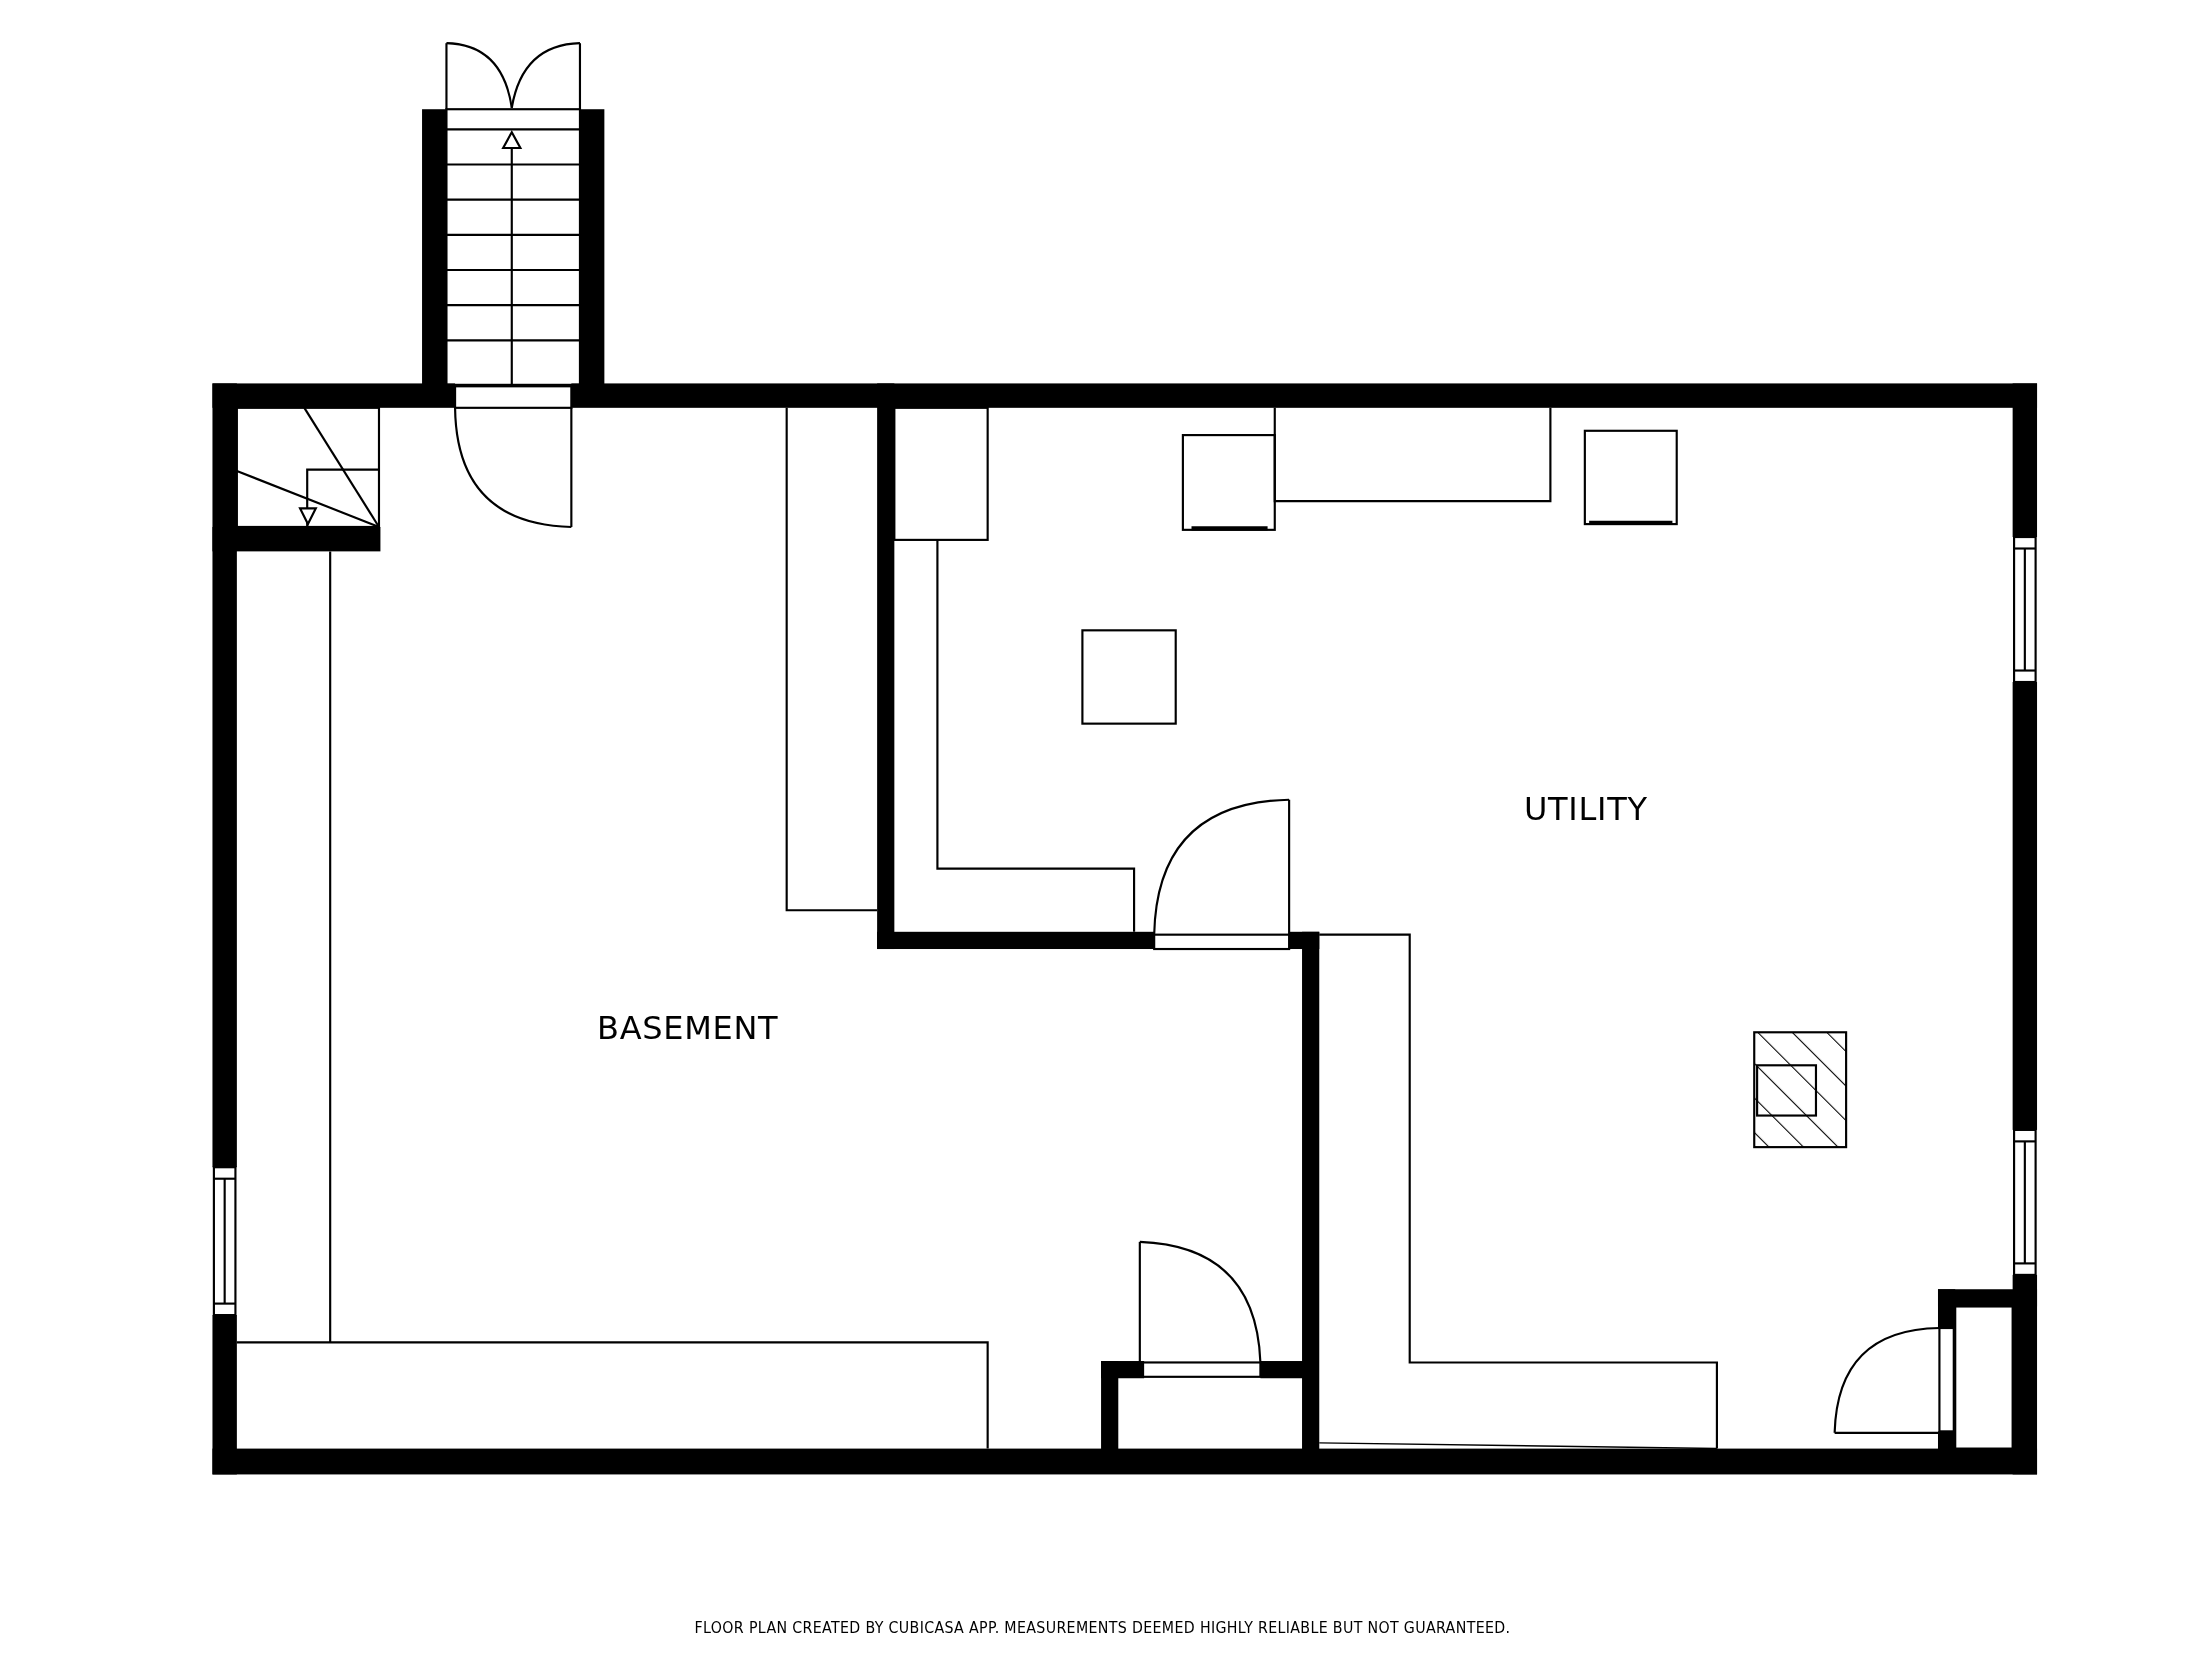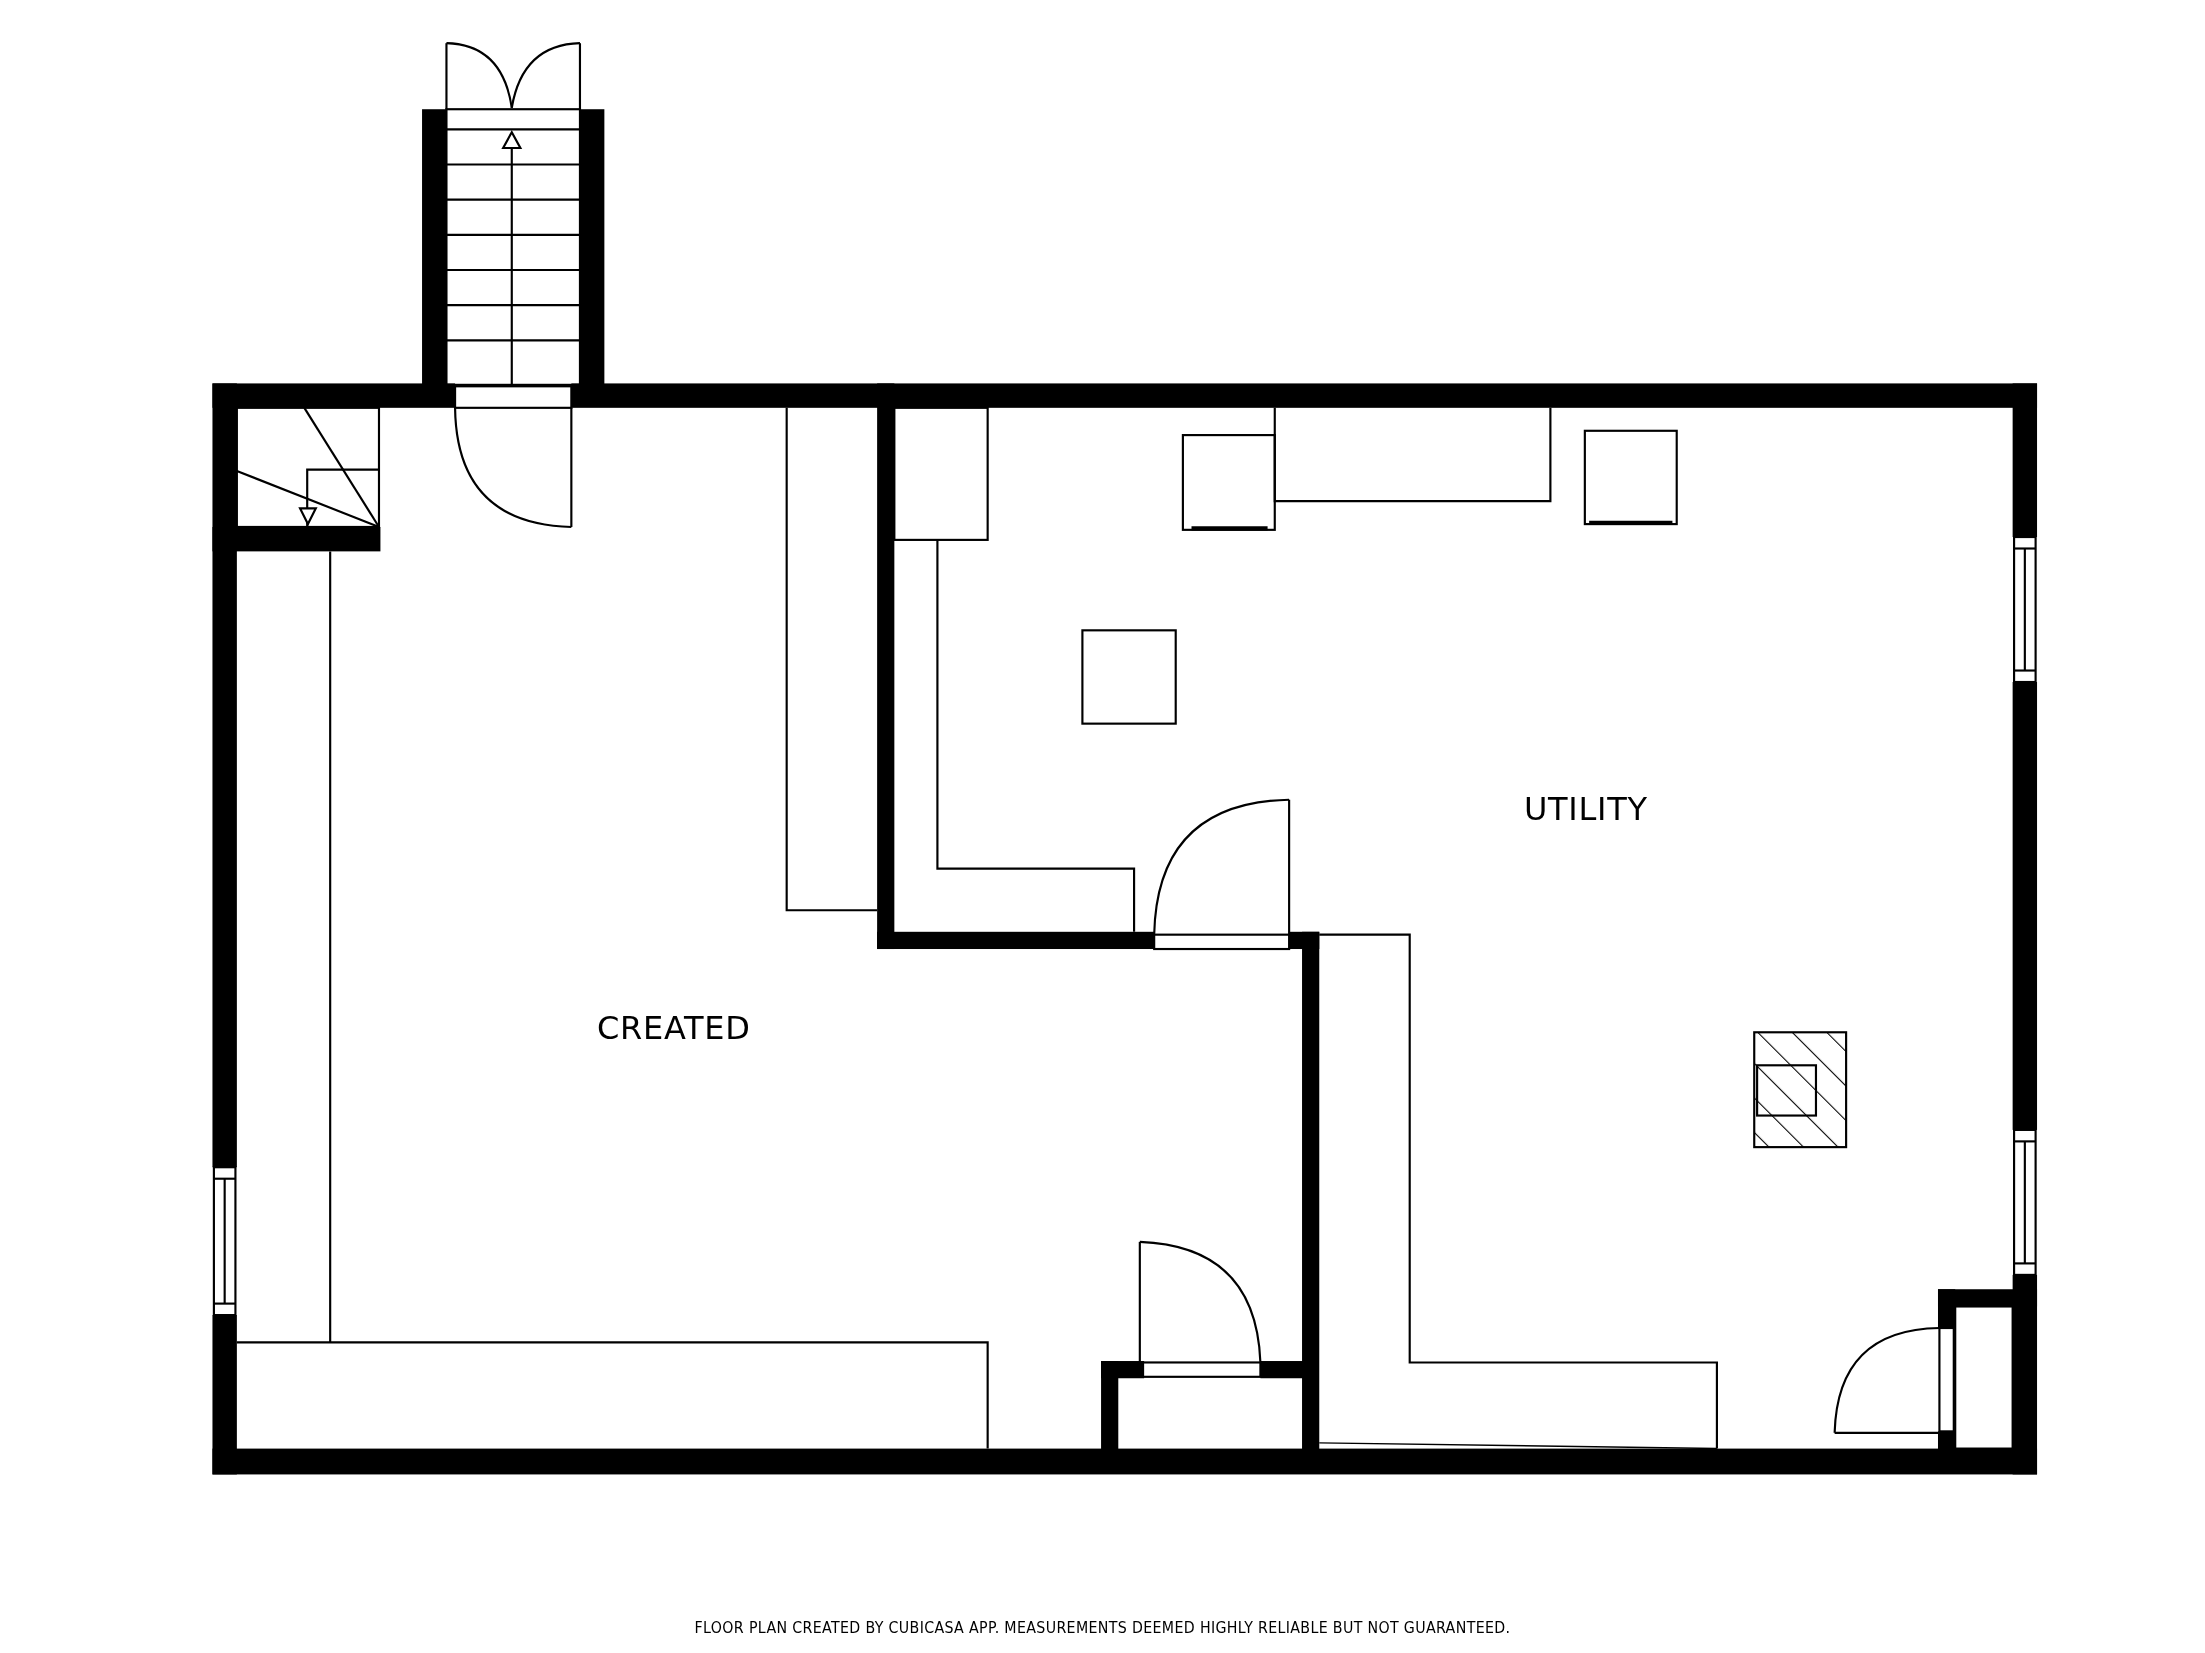--- a/index.html
+++ b/index.html
@@ -156,17 +156,17 @@
     <rect x="2724" y="1820" width="80" height="198"></rect>
   </g>
 
   <g>
     <rect x="2444" y="1438" width="128" height="160" fill="url(#hatch)" clip-path="url(#furnaceClip)"></rect>
     <rect x="2444" y="1438" width="128" height="160" fill="none" stroke="#000" stroke-width="3"></rect>
     <rect x="2448" y="1484" width="82" height="70" fill="none" stroke="#000" stroke-width="3"></rect>
   </g>
 </svg>
 
-<div class="room-label" style="left:597px; top:1009px;">CREATED</div>
+<div class="room-label" style="left:597px; top:1009px;">BASEMENT</div>
 <div class="room-label" style="left:1487px; top:790px;margin-left:37px;">UTILITY</div>
 
 <div class="footer-note">FLOOR PLAN CREATED BY CUBICASA APP. MEASUREMENTS DEEMED HIGHLY RELIABLE BUT NOT GUARANTEED.</div>
 
 
 </body></html>

